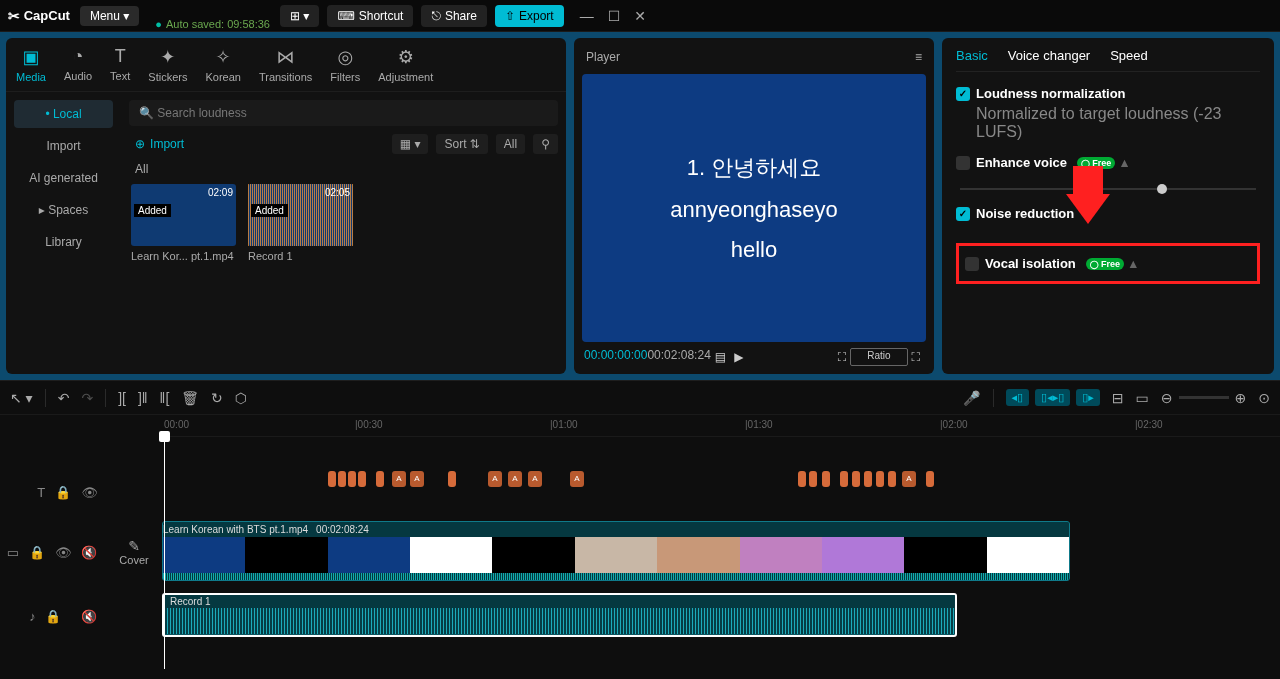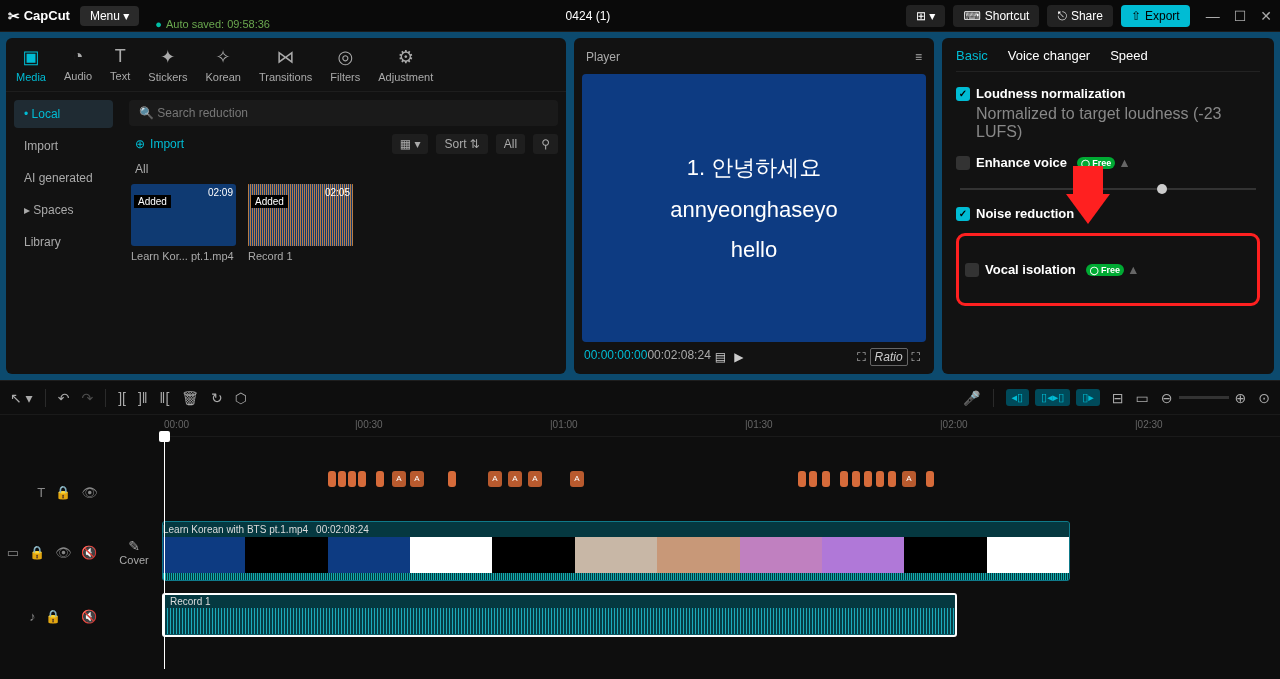--- a/index.html
+++ b/index.html
@@ -24,67 +24,67 @@
 .main-row { display: flex; height: 348px; gap: 8px; padding: 6px; }
 
 
 .left-panel { width: 560px; background: #121212; border-radius: 6px; display: flex; flex-direction: column; }
 .tool-tabs { display: flex; padding: 8px 10px; gap: 18px; border-bottom: 1px solid #1e1e1e; }
 .tool-tab { display: flex; flex-direction: column; align-items: center; gap: 3px; color: #aaa; cursor: pointer; font-size: 11px; }
 .tool-tab.active { color: #00bcd4; }
 .tool-tab-icon { font-size: 18px; }
 
 .left-body { display: flex; flex: 1; }
-.left-nav { width: 115px; padding: 8px; display: flex; flex-direction: column; gap: 4px; }
+.left-nav { width: 115px; padding: 8px; display: flex; flex-direction: column; gap: 4px; text-align: center; }
 .nav-item { padding: 7px 10px; color: #aaa; border-radius: 4px; cursor: pointer; font-size: 12px; }
 .nav-item.active { background: #1f2b33; color: #00bcd4; }
 .left-content { flex: 1; padding: 8px; }
 .search-box { background: #1a1a1a; border-radius: 4px; padding: 6px 10px; color: #777; font-size: 12px; margin-bottom: 8px; }
 .import-row { display: flex; align-items: center; justify-content: space-between; margin-bottom: 8px; }
 .import-btn { color: #00bcd4; cursor: pointer; display: flex; align-items: center; gap: 5px; margin-left: 6px;}
 .view-controls { display: flex; gap: 8px; color: #aaa; font-size: 12px; }
 .view-ctrl { background: #1e1e1e; padding: 3px 8px; border-radius: 3px; cursor: pointer; }
 .all-label { color: #aaa; margin: 4px 0 8px 6px; font-size: 12px; }
 .media-items { display: flex; gap: 12px; padding-left: 2px; }
 .media-item { width: 105px; }
 .thumb { width: 105px; height: 62px; background: #0f3a72; border-radius: 3px; position: relative; }
 .thumb.audio { background: linear-gradient(#0f3a72, #0f3a72); }
 .thumb-wave { position:absolute; inset:0; background: repeating-linear-gradient(90deg,#ff9933 0 1px,transparent 1px 2px); opacity:.7;}
-.badge-added { position: absolute; top: 11px; left: 3px; background: #000; color: #fff; font-size: 10px; padding: 1px 4px; }
+.badge-added { position: absolute; top: 20px; left: 3px; background: #000; color: #fff; font-size: 10px; padding: 1px 4px; }
 .badge-dur { position: absolute; top: 3px; right: 3px; color: #fff; font-size: 10px; }
 .media-name { color: #aaa; font-size: 11px; margin-top: 4px; white-space: nowrap; overflow: hidden; text-overflow: ellipsis; }
 
 
 .player-panel { width: 360px; background: #121212; border-radius: 6px; display: flex; flex-direction: column; padding: 8px; }
 .player-header { display: flex; justify-content: space-between; color: #aaa; font-size: 12px; margin-bottom: 6px; padding: 4px;}
 .player-view { flex: 1; background: #0d3b82; border-radius: 4px; display: flex; flex-direction: column; align-items: center; justify-content: center; color: #fff; gap: 14px; font-size: 20px; }
 .player-view .line1 { font-size: 22px; font-weight: 500; }
 .player-view .line2 { font-size: 22px; }
 .player-view .line3 { font-size: 22px; }
 .player-controls { display: flex; color: #aaa; padding: 6px 2px 0; font-size: 12px; }
 .pc-time.cur { color: #00bcd4; }
 .pc-flex { flex: 1; }
 .pc-btn { cursor: pointer; color: #ccc; padding: 2px 4px; }
-.ratio-tag { border: 1px solid #666; padding: 1px 4px; font-size: 12px; border-radius: 2px; font-style: italic; }
+.ratio-tag { border: 1px solid #666; padding: 1px 16px; font-size: 10px; border-radius: 2px; }
 
 
 .inspector { flex: 1; background: #121212; border-radius: 6px; padding: 10px 14px; display: flex; flex-direction: column; gap: 10px; position: relative; overflow: hidden;}
 .insp-tabs { display: flex; gap: 20px; border-bottom: 1px solid #222; padding-bottom: 8px; }
 .insp-tab { color: #fff; cursor: pointer; font-size: 13px; }
 .insp-tab.active { color: #00bcd4; }
 .insp-section { display: flex; flex-direction: column; gap: 4px; margin-top: 4px;}
 .insp-check { display: flex; align-items: center; gap: 6px; color: #fff; font-size: 13px; font-weight: 600;}
 .chkbox { width: 14px; height: 14px; border-radius: 3px; background: #00bcd4; display: inline-flex; align-items: center; justify-content: center; color:#000; font-size:10px;}
 .chkbox.off { background: #333; }
 .insp-sub { color: #888; font-size: 16px; margin-left: 20px;}
 .free-tag { background: #0a3; color: #fff; font-size: 9px; padding: 1px 4px; border-radius: 6px; margin-left: 4px; }
 .free-tag::before { content: "◯ "; font-size:8px;}
 .slider-track { height: 2px; background: #333; margin: 14px 4px 6px; position: relative; }
 .slider-thumb { position: absolute; right: 30%; top: -4px; width: 10px; height: 10px; background: #ccc; border-radius: 50%; }
-.highlight-box { border: 3px solid #ff2020; border-radius: 9px; padding: 26px 6px; margin-top: 2px;}
+.highlight-box { border: 3px solid #ff2020; border-radius: 0; padding: 10px 6px; margin-top: 12px;}
 .arrow-down { width: 0; height: 0; border-left: 22px solid transparent; border-right: 22px solid transparent; border-top: 30px solid #ff2020; position: relative; margin: -2px auto 0; }
 .arrow-stem { width: 30px; height: 30px; background: #ff2020; margin: 0 auto; }
 
 
 .timeline { flex: 1; background: #0e0e0e; border-top: 1px solid #1e1e1e; display: flex; flex-direction: column; }
 .tl-toolbar { height: 34px; display: flex; align-items: center; padding: 0 10px; gap: 12px; border-bottom: 1px solid #1a1a1a; }
 .tl-tool { color: #aaa; cursor: pointer; font-size: 14px; }
 .tl-tool.sep { width: 1px; height: 18px; background: #2a2a2a; }
 .tl-flex { flex: 1; }
 .tl-toggle { display:flex; gap:6px;}
@@ -123,21 +123,20 @@
 </style>
 </head>
 <body>
 
 <div class="app">
 
   <div class="titlebar">
     <div class="logo">CapCut</div>
     <div class="menu-btn">Menu ▾</div>
     <div class="autosave">Auto saved: 09:58:36</div>
-    <div class="proj-title">0424 (1)</div>
     <div class="titlebar-right">
       <div class="tb-btn">⊞ ▾</div>
       <div class="tb-btn">⌨ <span>Shortcut</span></div>
       <div class="tb-btn">⎋ <span>Share</span></div>
       <div class="tb-btn export">⇧ <span>Export</span></div>
       <div class="win-controls">
         <span>—</span>
         <span>☐</span>
         <span>✕</span>
       </div>
@@ -183,21 +182,21 @@
       </div>
       <div class="left-body">
         <div class="left-nav">
           <div class="nav-item active">• Local</div>
           <div class="nav-item">Import</div>
           <div class="nav-item">AI generated</div>
           <div class="nav-item">▸ Spaces</div>
           <div class="nav-item">Library</div>
         </div>
         <div class="left-content">
-          <div class="search-box">🔍 <span>Search reduction</span></div>
+          <div class="search-box">🔍 <span>Search loudness</span></div>
           <div class="import-row">
             <div class="import-btn">⊕ <span>Import</span></div>
             <div class="view-controls">
               <span class="view-ctrl">▦ ▾</span>
               <span class="view-ctrl">Sort ⇅</span>
               <span class="view-ctrl">All</span>
               <span class="view-ctrl">⚲</span>
             </div>
           </div>
           <div class="all-label">All</div>

